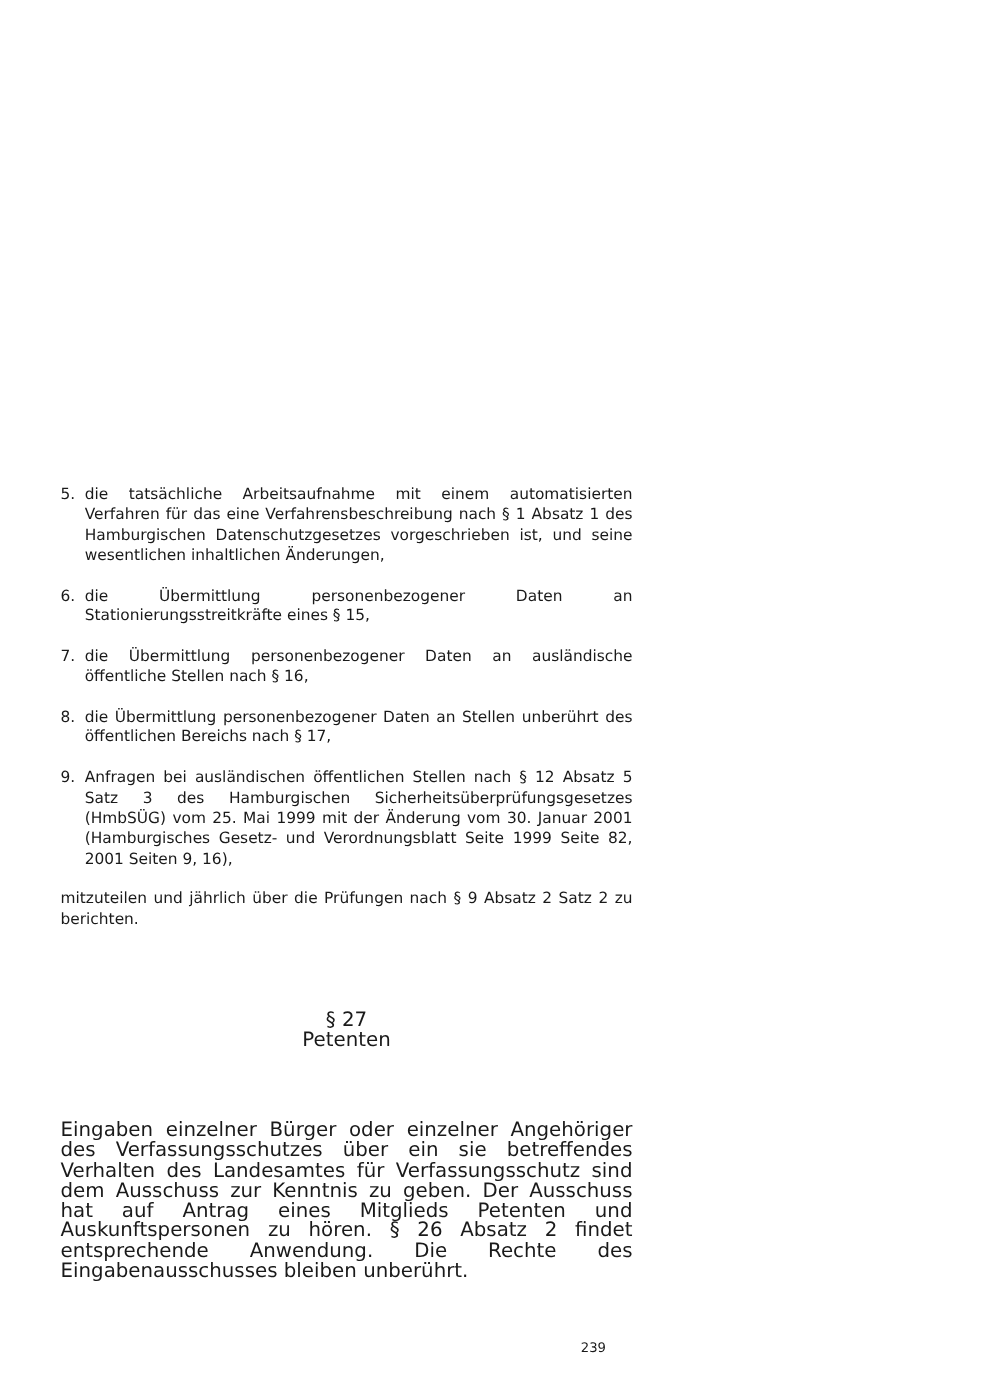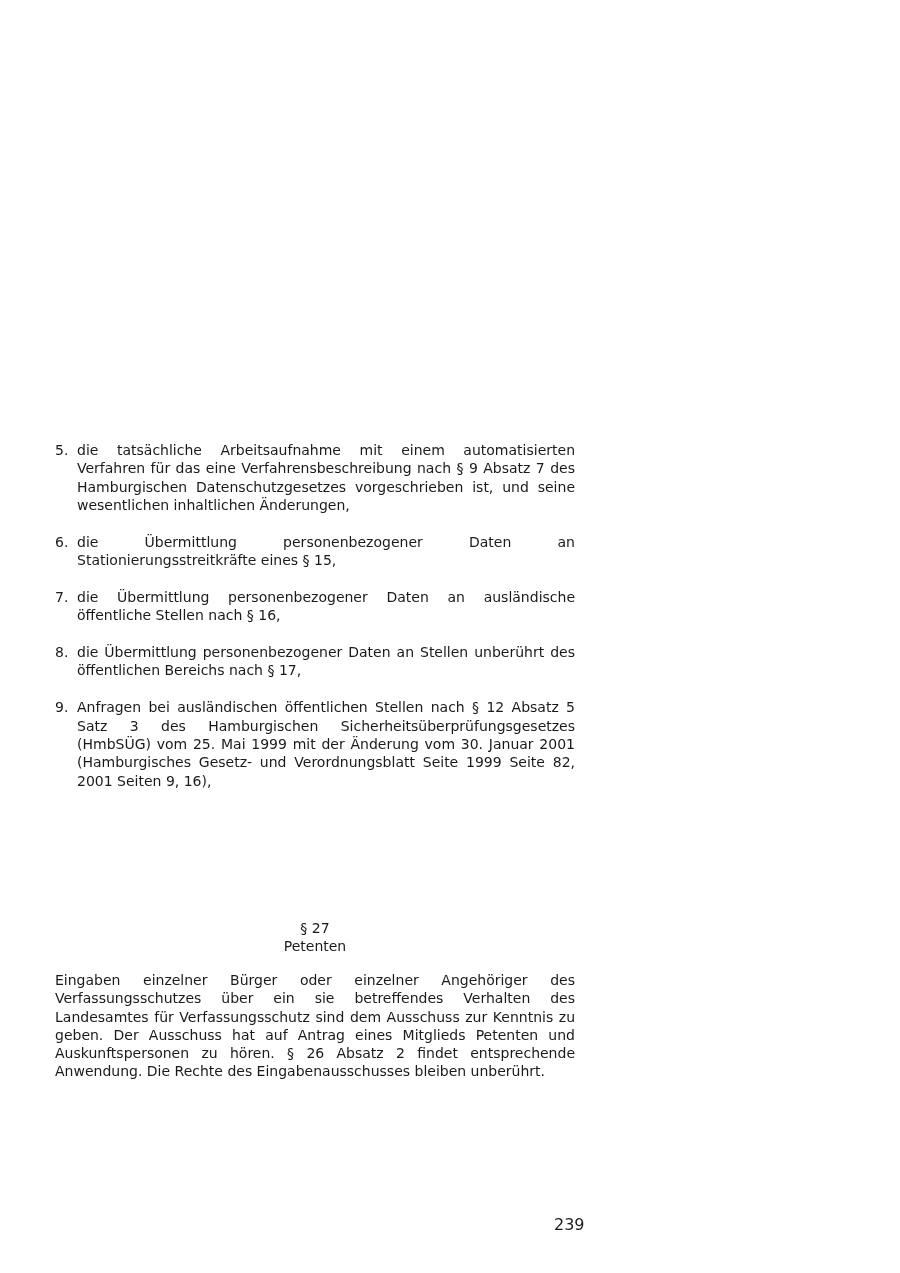--- a/index.html
+++ b/index.html
@@ -40,65 +40,66 @@
       margin-top: 0;
       text-align: justify;
       text-align-last: left;
     }
     .section-head {
       position: absolute;
       left: 55px;
       width: 520px;
       top: 919px;
       text-align: center;
-      font-size: 14px;
+      font-size: 18px;
       line-height: 18.3px;
     }
     .section-body {
       position: absolute;
       left: 55px;
-      top: 971px;
+      top: 1019px;
       width: 520px;
-      font-size: 14px;
+      font-size: 18px;
       line-height: 18.3px;
       text-align: justify;
       text-align-last: left;
     }
     .page-number {
       position: absolute;
-      left: 554px;
+      left: 528px;
       top: 1216px;
-      font-size: 16px;
+      font-size: 12px;
       line-height: 18px;
     }
   </style>
 </head>
 <body>
 
 <div class="content">
   <div class="item">
     <span class="item-num">5.</span>
-    <span class="item-text">die tatsächliche Arbeitsaufnahme mit einem automatisierten Verfahren für das eine Verfahrensbeschreibung nach § 9 Absatz 7 des Hamburgischen Datenschutzgesetzes vorgeschrieben ist, und seine wesentlichen inhaltlichen Änderungen,</span>
+    <span class="item-text">die tatsächliche Arbeitsaufnahme mit einem automatisierten Verfahren für das eine Verfahrensbeschreibung nach § 1 Absatz 1 des Hamburgischen Datenschutzgesetzes vorgeschrieben ist, und seine wesentlichen inhaltlichen Änderungen,</span>
   </div>
   <div class="item">
     <span class="item-num">6.</span>
     <span class="item-text">die Übermittlung personenbezogener Daten an Stationierungsstreitkräfte eines § 15,</span>
   </div>
   <div class="item">
     <span class="item-num">7.</span>
     <span class="item-text">die Übermittlung personenbezogener Daten an ausländische öffentliche Stellen nach § 16,</span>
   </div>
   <div class="item">
     <span class="item-num">8.</span>
     <span class="item-text">die Übermittlung personenbezogener Daten an Stellen unberührt des öffentlichen Bereichs nach § 17,</span>
   </div>
   <div class="item">
     <span class="item-num">9.</span>
     <span class="item-text">Anfragen bei ausländischen öffentlichen Stellen nach § 12 Absatz 5 Satz 3 des Hamburgischen Sicherheitsüberprüfungsgesetzes (HmbSÜG) vom 25. Mai 1999 mit der Änderung vom 30. Januar 2001 (Hamburgisches Gesetz- und Verordnungsblatt Seite 1999 Seite 82, 2001 Seiten 9, 16),</span>
   </div>
+  <div class="closing">mitzuteilen und jährlich über die Prüfungen nach § 9 Absatz 2 Satz 2 zu berichten.</div>
 </div>
 
 <div class="section-head">
   <div>§ 27</div>
   <div>Petenten</div>
 </div>
 
 <div class="section-body">Eingaben einzelner Bürger oder einzelner Angehöriger des Verfassungsschutzes über ein sie betreffendes Verhalten des Landesamtes für Verfassungsschutz sind dem Ausschuss zur Kenntnis zu geben. Der Ausschuss hat auf Antrag eines Mitglieds Petenten und Auskunftspersonen zu hören. § 26 Absatz 2 findet entsprechende Anwendung. Die Rechte des Eingabenausschusses bleiben unberührt.</div>
 
 <div class="page-number">239</div>

